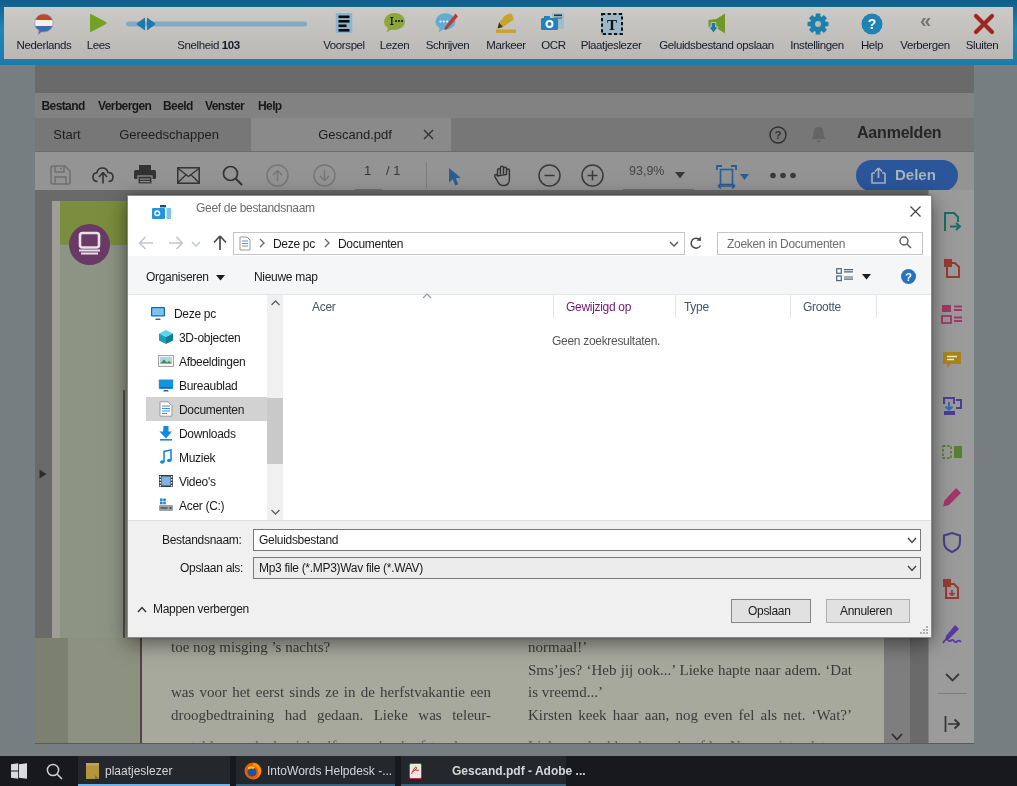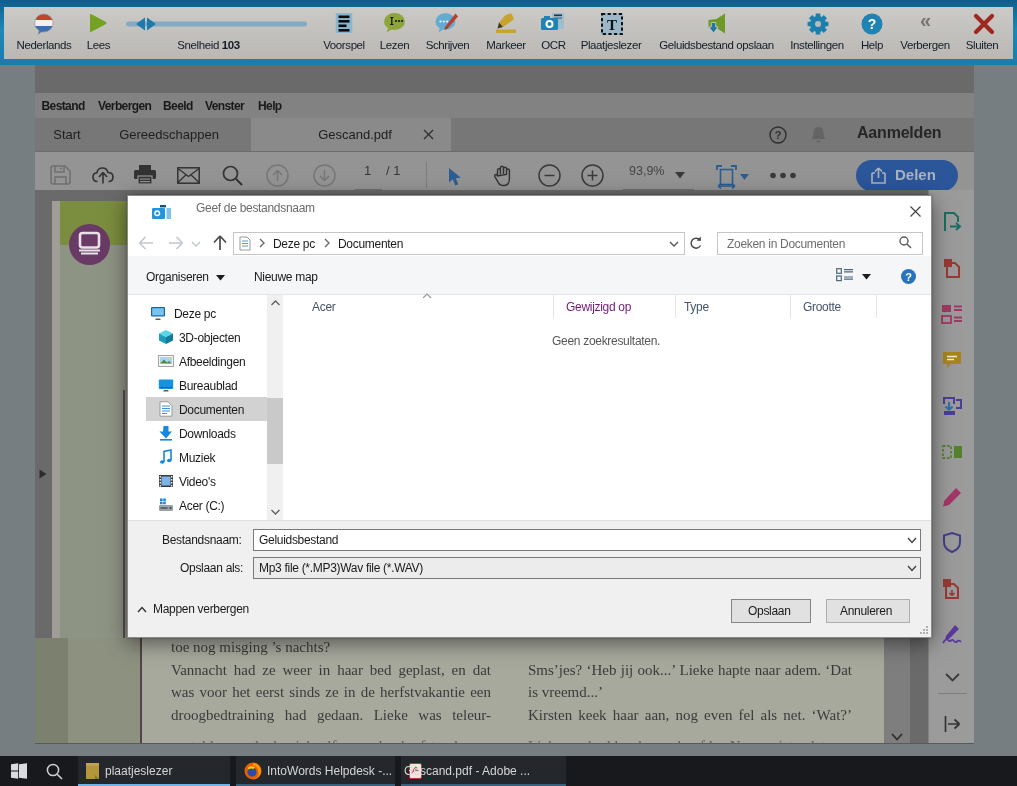--- a/index.html
+++ b/index.html
@@ -171,24 +171,24 @@
       <svg class="abs" style="left:4px;top:279px;" width="8" height="10" viewBox="0 0 8 10">
           <path d="M0.5 0.5 L7.5 5 L0.5 9.5 Z" fill="#2d2d2d"></path>
         </svg>
 
       <div class="abs" style="left:0px;top:448px;width:17px;height:105px;background:#7b806f;"></div>
       <div class="abs" style="left:17px;top:448px;width:832px;height:105px;background:#a7a99d;overflow:hidden;">
         <div class="abs" style="left:0;top:0;width:16px;height:106px;background:#7b806f;"></div>
         <div class="abs" style="left:16px;top:0;width:72px;height:106px;background:#8d9180;"></div>
         <div class="abs" style="left:88px;top:0;width:2px;height:106px;background:#544349;"></div>
         <div class="pdftxt abs" style="left:119px;top:1px;width:320px;">toe nog misging ’s nachts?</div>
-        <div class="pdftxt abs just" style="left:119px;top:23.5px;width:320px;">Vannacht had ze weer in haar bed geplast, en dat</div>
         <div class="pdftxt abs just" style="left:119px;top:46px;width:320px;">was voor het eerst sinds ze in de herfstvakantie een</div>
         <div class="pdftxt abs just" style="left:119px;top:68.5px;width:320px;">droogbedtraining had gedaan. Lieke was teleur-</div>
         <div class="pdftxt abs just" style="left:119px;top:100px;width:320px;height:6px;overflow:hidden;color:#60605c;">gesteld; ze had zichzelf na de herfst al een</div>
+        <div class="pdftxt abs" style="left:476px;top:1px;width:324px;">normaal!’</div>
         <div class="pdftxt abs just" style="left:476px;top:23.5px;width:324px;">Sms’jes? ‘Heb jij ook...’ Lieke hapte naar adem. ‘Dat</div>
         <div class="pdftxt abs" style="left:476px;top:46px;width:324px;">is vreemd...’</div>
         <div class="pdftxt abs just" style="left:476px;top:68.5px;width:324px;">Kirsten keek haar aan, nog even fel als net. ‘Wat?’</div>
         <div class="pdftxt abs just" style="left:476px;top:100px;width:324px;height:6px;overflow:hidden;color:#60605c;">Lieke schudde haar hoofd. Nee, niet dat ze</div>
       </div>
 
       <div class="abs" style="left:849px;top:448px;width:26px;height:106px;background:#7e7e7e;">
         <svg class="abs" style="left:7px;top:95px;" width="12" height="8" viewBox="0 0 12 8">
             <path d="M1 1 L6 6.5 L11 1" fill="none" stroke="#2e2e2e" stroke-width="1.8"></path>
           </svg>
@@ -592,15 +592,15 @@
         <circle cx="8" cy="10" r="4.6" fill="#2f4d9e"></circle>
         <path d="M4 5.5 Q7 3.5 11 5 L9.5 7 Q7 6 4 7.5 Z" fill="#ffcb00"></path>
       </svg>
     <span class="tbtxt" style="left:267px;">IntoWords Helpdesk -...</span>
     <div class="tbbtn" style="left:401px;width:165px;"></div>
     <div class="abs" style="left:401px;top:27.5px;width:165px;height:2.5px;background:#38617e;"></div>
     <svg class="abs" style="left:409px;top:7px;" width="13" height="16" viewBox="0 0 13 16">
         <rect x="0.5" y="0.5" width="12" height="15" rx="1.5" fill="#f2e6e4" stroke="#b43c34" stroke-width="1"></rect>
         <path d="M2.5 11 Q5 5.5 6 4.5 Q7 3.5 7.6 4.5 Q8.3 5.7 4.8 8 Q3.2 9 4.2 7.8 Q5.5 6.5 10 7.5" fill="none" stroke="#b43c34" stroke-width="1"></path>
       </svg>
-    <span class="tbtxt" style="left:404px;">Gescand.pdf - Adobe ...</span>
+    <span class="tbtxt" style="left:452px;font-weight:bold;">Gescand.pdf - Adobe ...</span>
   </div>
 </div>
 
 </body></html>

